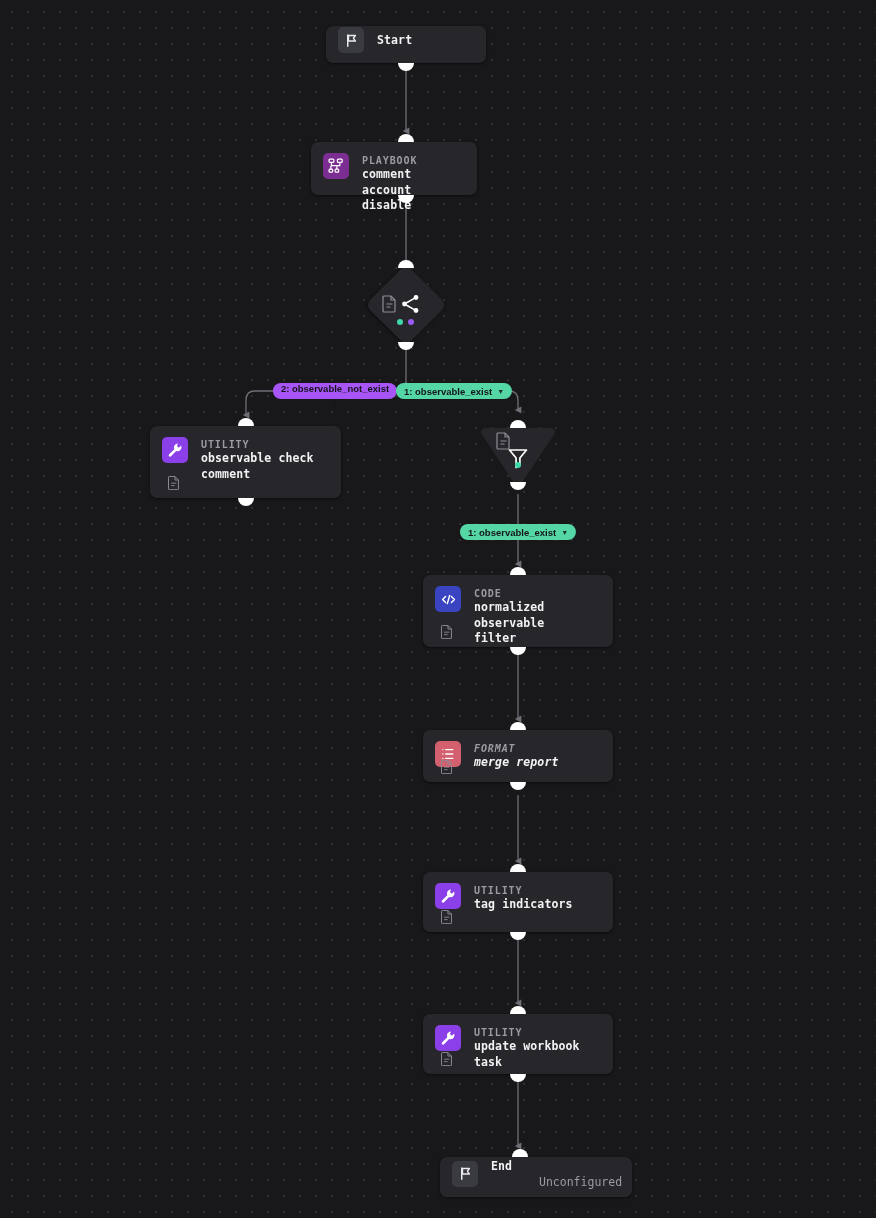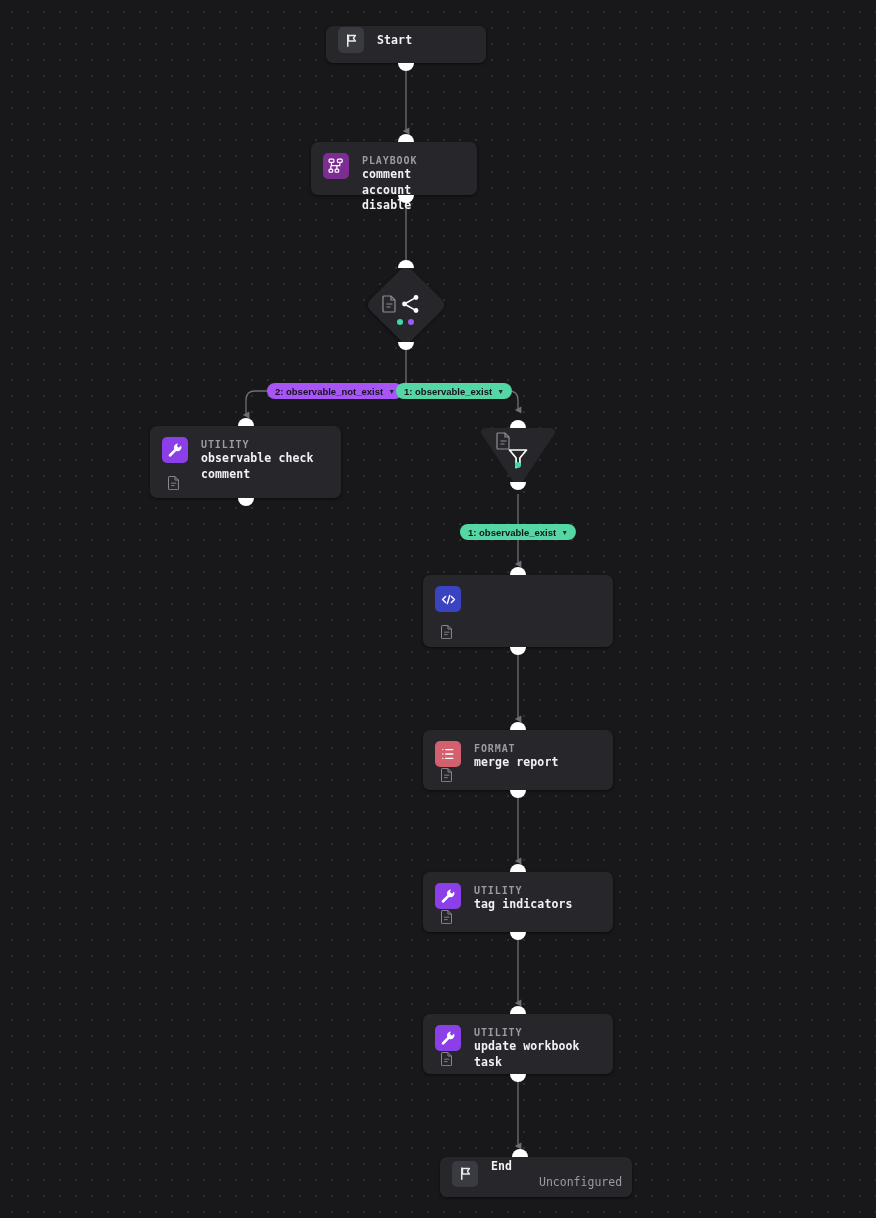--- a/index.html
+++ b/index.html
@@ -244,30 +244,35 @@
         <div class="node-body">
           <div class="icon-sq" style="background: rgb(58, 68, 192);">
             <svg width="17" height="17" viewBox="0 0 20 20">
               <g fill="none" stroke="#ffffff" stroke-width="1.7" stroke-linecap="round" stroke-linejoin="round">
                 <path d="M6.6,6.4 L3,10 l3.6,3.6"></path>
                 <path d="M13.4,6.4 L17,10 l-3.6,3.6"></path>
                 <path d="M11.4,5.2 L8.6,14.8"></path>
               </g>
             </svg>
           </div>
+          <div class="node-text">
+            <div class="node-kind">CODE</div>
+            <div class="node-title">normalized observable
+filter</div>
+          </div>
         </div>
         <div class="doc-badge"><svg width="12" height="14" viewBox="0 0 13 16">
             <path d="M1,0.6 h6.6 l4,4 v10.2 a.8,.8 0 0 1 -.8,.8 h-9.8 a.8,.8 0 0 1 -.8,-.8 v-13.4 a.8,.8 0 0 1 .8,-.8 z" fill="none" stroke="#8d8d96" stroke-width="1.1"></path>
             <path d="M7.6,0.6 v4 h4" fill="none" stroke="#8d8d96" stroke-width="1.1"></path>
             <path d="M3.2,8.2 h6 M3.2,11 h4" stroke="#8d8d96" stroke-width="1"></path>
           </svg></div>
         <div class="port top" style="left: 95px; top: -8px;"></div>
         <div class="port bottom" style="left: 95px; bottom: -8px;"></div>
       </div>
-      <div class="node" style="left: 423px; top: 730px; width: 190px; height: 60px;">
+      <div class="node" style="left: 423px; top: 730px; width: 190px; height: 52px; font-style: italic;">
         <div class="node-body">
           <div class="icon-sq" style="background: rgb(210, 96, 110);">
             <svg width="16" height="16" viewBox="0 0 18 18">
               <g stroke="#ffffff" stroke-width="1.5" stroke-linecap="round">
                 <path d="M6.4,4 h8"></path>
                 <path d="M6.4,9 h8"></path>
                 <path d="M6.4,14 h8"></path>
                 <path d="M3.2,4 h.1"></path>
                 <path d="M3.2,9 h.1"></path>
                 <path d="M3.2,14 h.1"></path>
@@ -387,21 +392,21 @@
       </g>
     </svg>
     <div class="dot-pair" id="filter-dots" style="left: 35px; top: 40px;">
         <span class="dot" style="background: rgb(63, 214, 168);"></span>
       </div>
   <div class="port top" style="left: 38px; top: -2px; position: absolute;"></div>
       <div class="port bottom" style="left: 38px; top: 60px; position: absolute;"></div>
     </div>
 
   <div id="pill-layer">
-      <div class="pill" style="left: 335px; top: 383px; background: rgb(168, 85, 247);">
+      <div class="pill" style="left: 335px; top: 383px; background: rgb(168, 85, 247); flex-direction: column;">
         <span>2: observable_not_exist</span>
         <span class="chev">▼</span>
       </div>
       <div class="pill" style="left: 454px; top: 383px; background: rgb(85, 214, 165);">
         <span>1: observable_exist</span>
         <span class="chev">▼</span>
       </div>
       <div class="pill" style="left: 518px; top: 524px; background: rgb(85, 214, 165);">
         <span>1: observable_exist</span>
         <span class="chev">▼</span>

